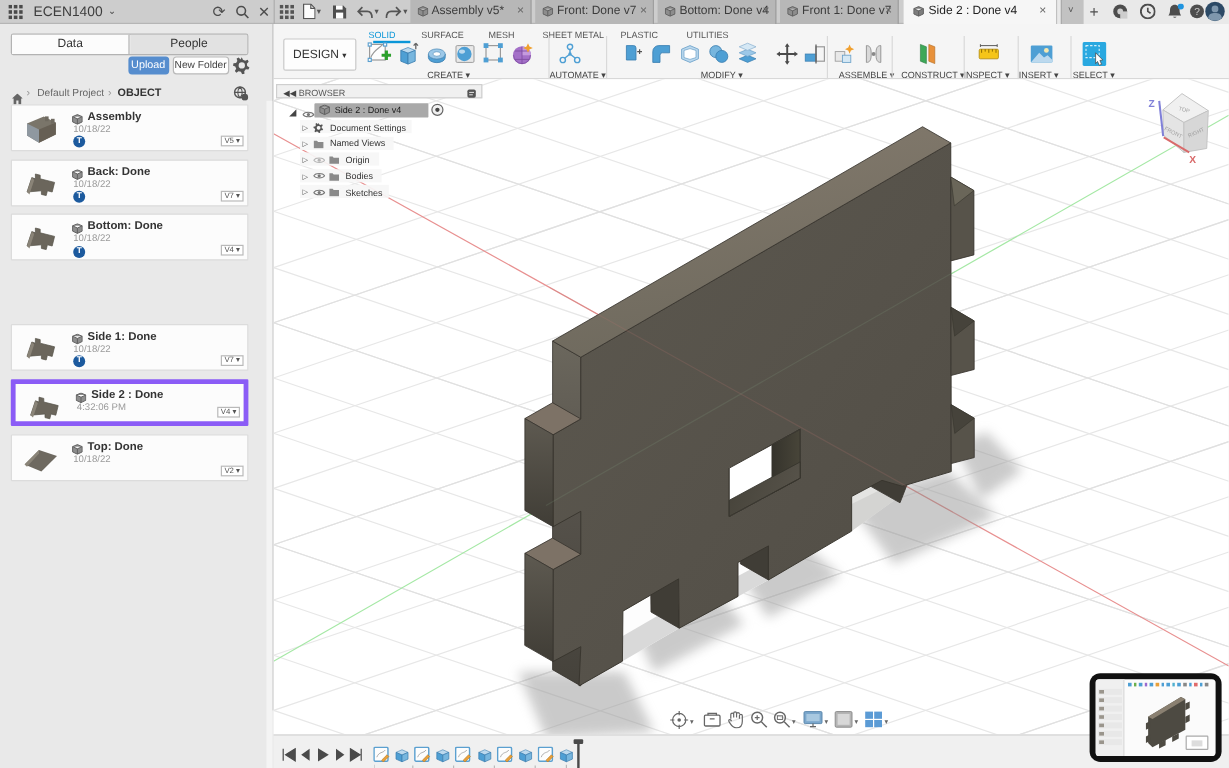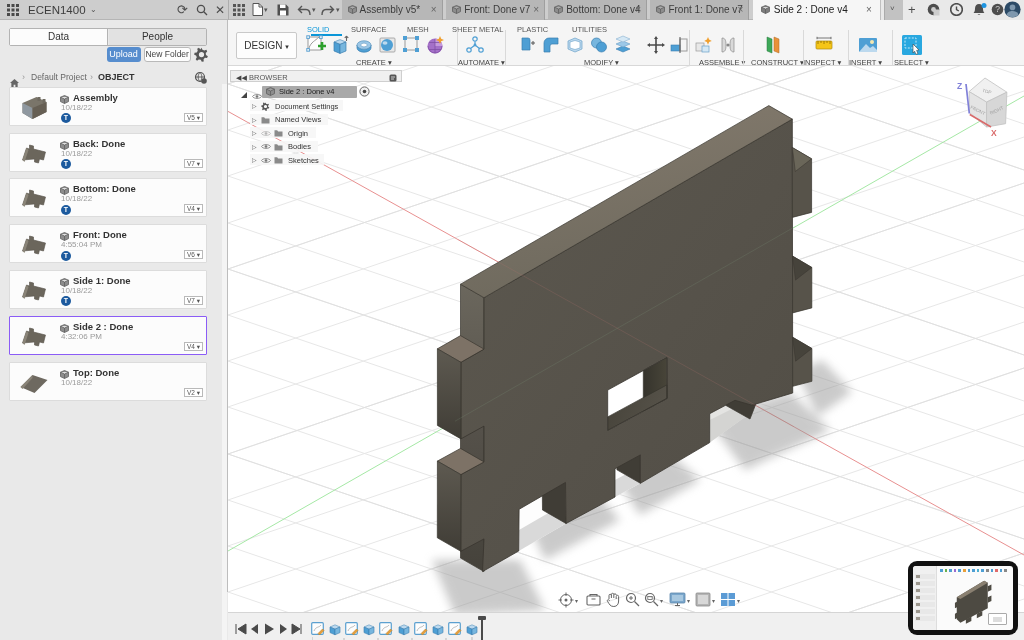--- a/index.html
+++ b/index.html
@@ -7,21 +7,21 @@
 .tb-ico{position:absolute;top:2px;color:#4d4d4d;font-size:13px;line-height:16px}
 .tab{position:absolute;top:0;height:20px;background:#b7b7b7;border-right:1px solid #9f9f9f;font-size:10px;color:#3c3c3c}
 .tab.active{background:#f6f6f6;border-right:1px solid #c0c0c0;color:#222}
 .tab .ttl{position:absolute;left:18px;top:4px;white-space:nowrap}
 .tab .x{position:absolute;right:5px;top:4px;font-size:10px;color:#666}
 #leftpanel{left:0;top:20px;width:228px;height:572px;background:#e9e9e9;border-right:1px solid #bdbdbd}
 .lp-tabs{position:absolute;left:9px;top:8px;width:198px;height:18px;border:1px solid #b3b3b3;border-radius:2px;font-size:10px;color:#333}
 .lp-tab{position:absolute;top:0;height:16px;text-align:center;line-height:16px}
 .btn{position:absolute;font-size:10px;text-align:center;border-radius:3px}
 .card{position:absolute;left:9px;width:198px;height:39px;background:#fcfcfc;border:1px solid #dcdcdc;border-radius:1px}
-.card.sel{border:1px solid #8b5cf6}
+.card.sel{border:4px solid #8b5cf6}
 .cname{position:absolute;left:63px;top:4px;font-size:9.5px;font-weight:bold;color:#333;white-space:nowrap}
 .cdate{position:absolute;left:51px;top:15px;font-size:8px;color:#9a9a9a}
 .tbadge{position:absolute;left:51px;top:25.5px;width:10px;height:10px;border-radius:50%;background:#1c5a9e;color:#fff;font-size:7px;font-weight:bold;text-align:center;line-height:10px}
 .vbox{position:absolute;right:3px;bottom:3px;width:19px;height:9px;border:1px solid #b9b9b9;background:#fff;font-size:6.5px;color:#555;text-align:center;line-height:8px;white-space:nowrap}
 #ribbon{left:228px;top:20px;width:796px;height:46px;background:#f5f5f5;border-bottom:1px solid #d8d8d8}
 .rtab{position:absolute;top:4.5px;font-size:7.5px;color:#555}
 .rtab.sel{color:#0a96d8;font-weight:normal}
 .glabel{position:absolute;top:38px;font-size:7.5px;color:#444;white-space:nowrap}
 .gsep{position:absolute;top:10px;height:42px;width:1px;background:#d9d9d9}
 #canvas{left:228px;top:66px;width:796px;height:546px;background:#fff;overflow:hidden}
@@ -208,33 +208,20 @@
         <path d="M6 24 L10 12 L13 13 L13 9 L17 10 L17 13 L29 16 L27 24 L23 23 L22 27 L18 26 L18 23 Z" fill="#6b665c" stroke="#57534a" stroke-width="0.6"></path>
         <path d="M6 24 L10 12 L12 14 L8 26 Z" fill="#8a8478"></path>
       </svg>
 <svg class="abs" style="left:50px;top:7px" width="9" height="9" viewBox="0 0 9 9">
         <path d="M4.5 0.5 L8.5 2.2 L8.5 6.6 L4.5 8.5 L0.5 6.6 L0.5 2.2 Z M0.5 2.2 L4.5 4 L8.5 2.2 M4.5 4 L4.5 8.5" fill="#8d8d8d" stroke="#5f5f5f" stroke-width="0.8"></path>
       </svg>
       <div class="cname">Bottom: Done</div>
       <div class="cdate">10/18/22</div>
       <div class="tbadge">T</div>
 <div class="vbox">V4 ▾</div>
-    </div>
-    <div class="card" style="top:204.1px">
-      <svg width="41" height="35" viewBox="-3 0 38 35" style="position:absolute;left:2px;top:2px">
-        <path d="M6 24 L10 12 L13 13 L13 9 L17 10 L17 13 L29 16 L27 24 L23 23 L22 27 L18 26 L18 23 Z" fill="#6b665c" stroke="#57534a" stroke-width="0.6"></path>
-        <path d="M6 24 L10 12 L12 14 L8 26 Z" fill="#8a8478"></path>
-      </svg>
-<svg class="abs" style="left:50px;top:7px" width="9" height="9" viewBox="0 0 9 9">
-        <path d="M4.5 0.5 L8.5 2.2 L8.5 6.6 L4.5 8.5 L0.5 6.6 L0.5 2.2 Z M0.5 2.2 L4.5 4 L8.5 2.2 M4.5 4 L4.5 8.5" fill="#8d8d8d" stroke="#5f5f5f" stroke-width="0.8"></path>
-      </svg>
-      <div class="cname">Front: Done</div>
-      <div class="cdate">4:55:04 PM</div>
-      <div class="tbadge">T</div>
-<div class="vbox">V6 ▾</div>
     </div>
     <div class="card" style="top:249.9px">
       <svg width="41" height="35" viewBox="-3 0 38 35" style="position:absolute;left:2px;top:2px">
         <path d="M6 24 L10 12 L13 13 L13 9 L17 10 L17 13 L29 16 L27 24 L23 23 L22 27 L18 26 L18 23 Z" fill="#6b665c" stroke="#57534a" stroke-width="0.6"></path>
         <path d="M6 24 L10 12 L12 14 L8 26 Z" fill="#8a8478"></path>
       </svg>
 <svg class="abs" style="left:50px;top:7px" width="9" height="9" viewBox="0 0 9 9">
         <path d="M4.5 0.5 L8.5 2.2 L8.5 6.6 L4.5 8.5 L0.5 6.6 L0.5 2.2 Z M0.5 2.2 L4.5 4 L8.5 2.2 M4.5 4 L4.5 8.5" fill="#8d8d8d" stroke="#5f5f5f" stroke-width="0.8"></path>
       </svg>
       <div class="cname">Side 1: Done</div>

